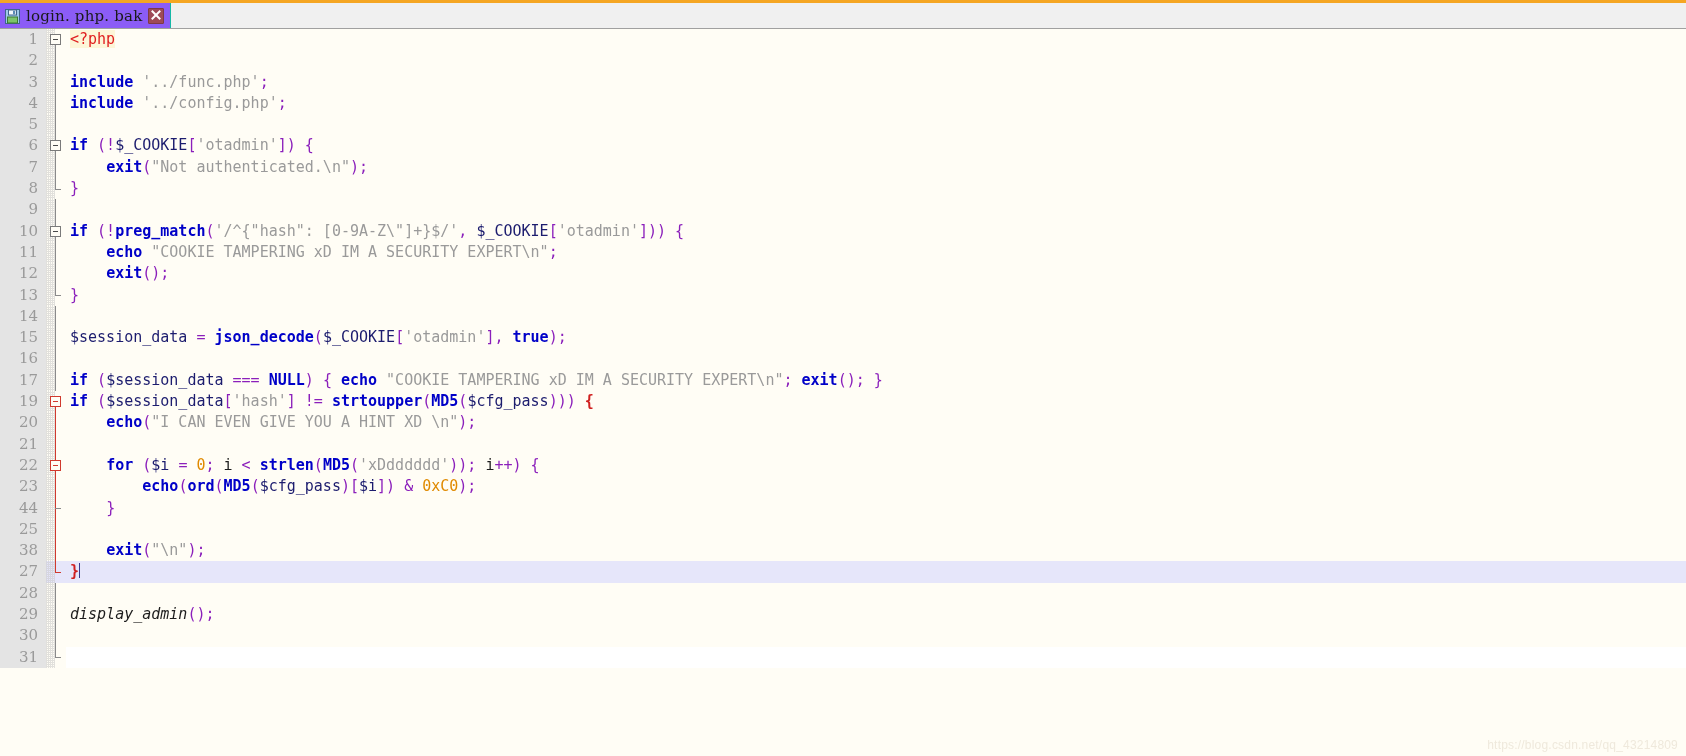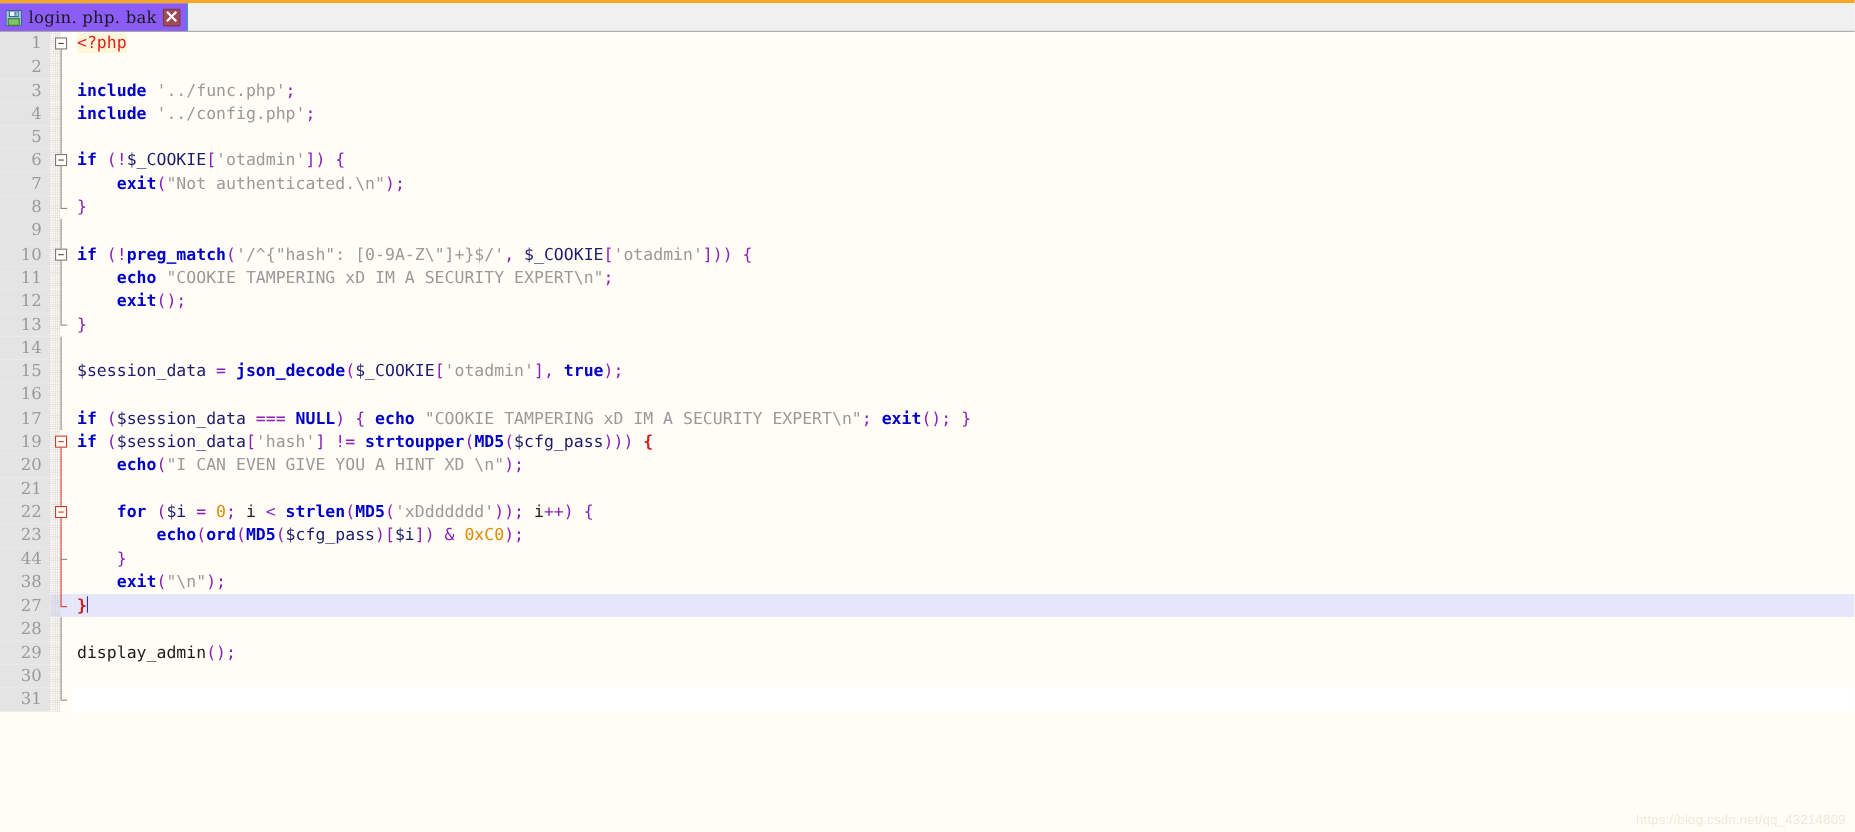--- a/index.html
+++ b/index.html
@@ -172,21 +172,21 @@
 
   
   .kw   { color: #0000c8; font-weight: bold; }   
   .var  { color: #1c1c6e; }                      
   .str  { color: #9a9a9a; }                      
   .op   { color: #8b1fbb; }                      
   .num  { color: #e08a00; }                      
   .php  { color: #e02020; background: #fdf6d8; margin-top: 15px; } 
   .brc  { color: #8b1fbb; }                      
   .brcm { color: #d02020; font-weight: bold; }   
-  .plain{ color: #1d1d1d; }
+  .plain{ color: #1d1d1d; font-style: italic; }
 
   .caret {
     display: inline-block;
     width: 1px;
     height: 15px;
     background: #3b3b8f;
     vertical-align: -2px;
   }
 
   #watermark {
@@ -353,20 +353,25 @@
     <span class="gutter-fold"><i class="foldline red"></i></span>
     <span class="code">        <span class="kw">echo</span><span class="op">(</span><span class="kw">ord</span><span class="op">(</span><span class="kw">MD5</span><span class="op">(</span><span class="var">$cfg_pass</span><span class="op">)[</span><span class="var">$i</span><span class="op">])</span> <span class="op">&amp;</span> <span class="num">0xC0</span><span class="op">);</span></span>
   </div>
 
   <div class="row">
     <span class="gutter-num">44</span>
     <span class="gutter-fold"><i class="foldline red"></i><i class="foldend"></i></span>
     <span class="code">    <span class="brc">}</span></span>
   </div>
 
+  <div class="row">
+    <span class="gutter-num">25</span>
+    <span class="gutter-fold"><i class="foldline red"></i></span>
+    <span class="code"> </span>
+  </div>
 
   <div class="row">
     <span class="gutter-num">38</span>
     <span class="gutter-fold"><i class="foldline red"></i></span>
     <span class="code">    <span class="kw">exit</span><span class="op">(</span><span class="str">"\n"</span><span class="op">);</span></span>
   </div>
 
   <div class="row current">
     <span class="gutter-num">27</span>
     <span class="gutter-fold"><i class="foldline red half-top"></i><i class="foldend red"></i></span>

